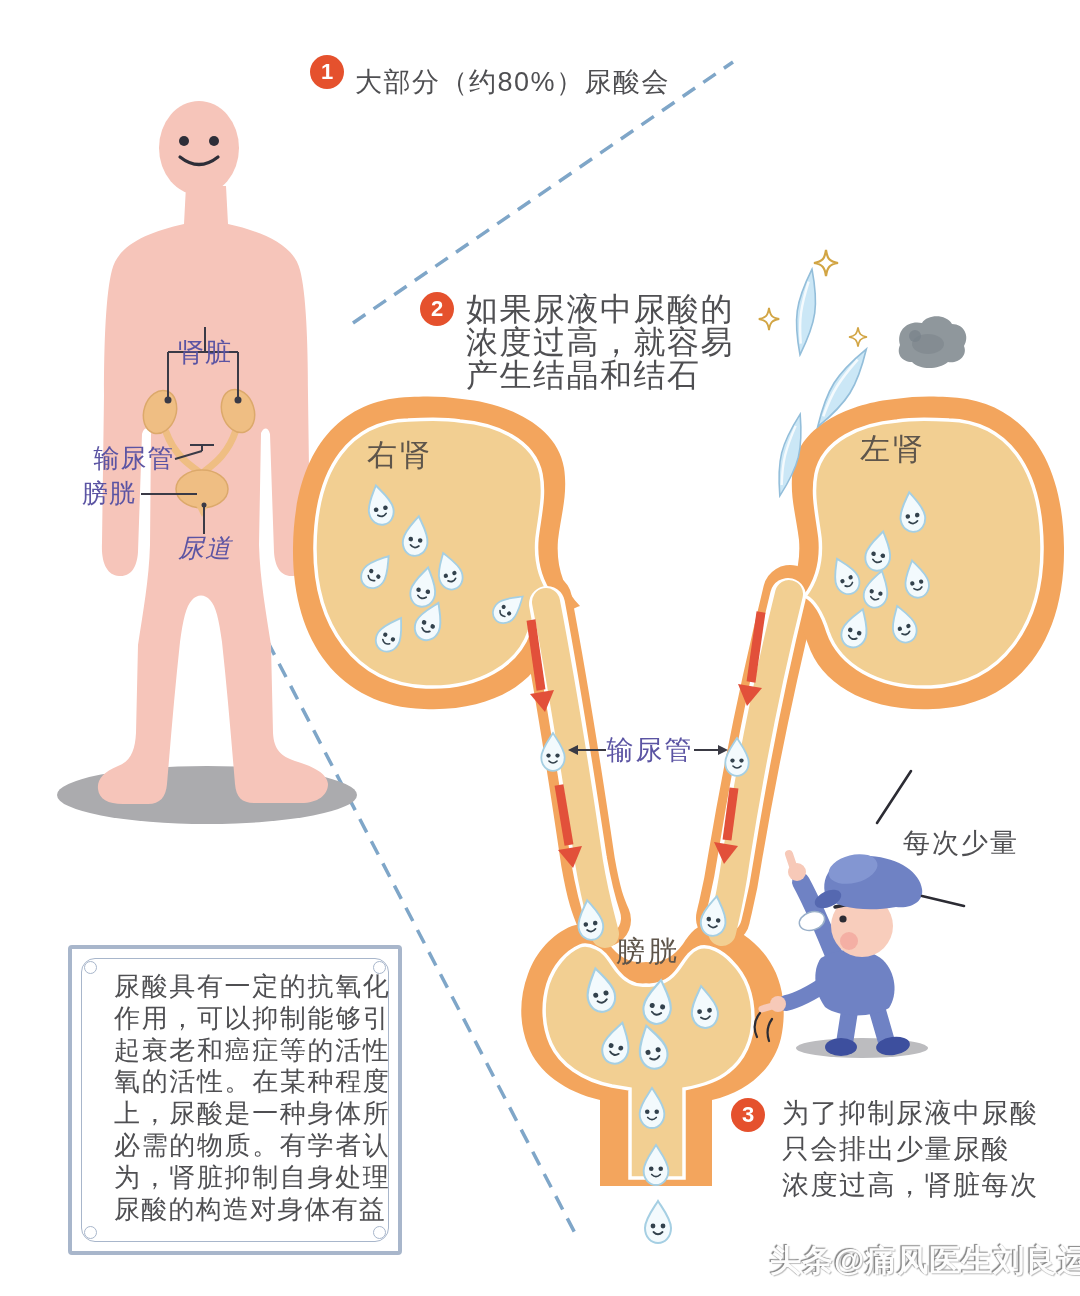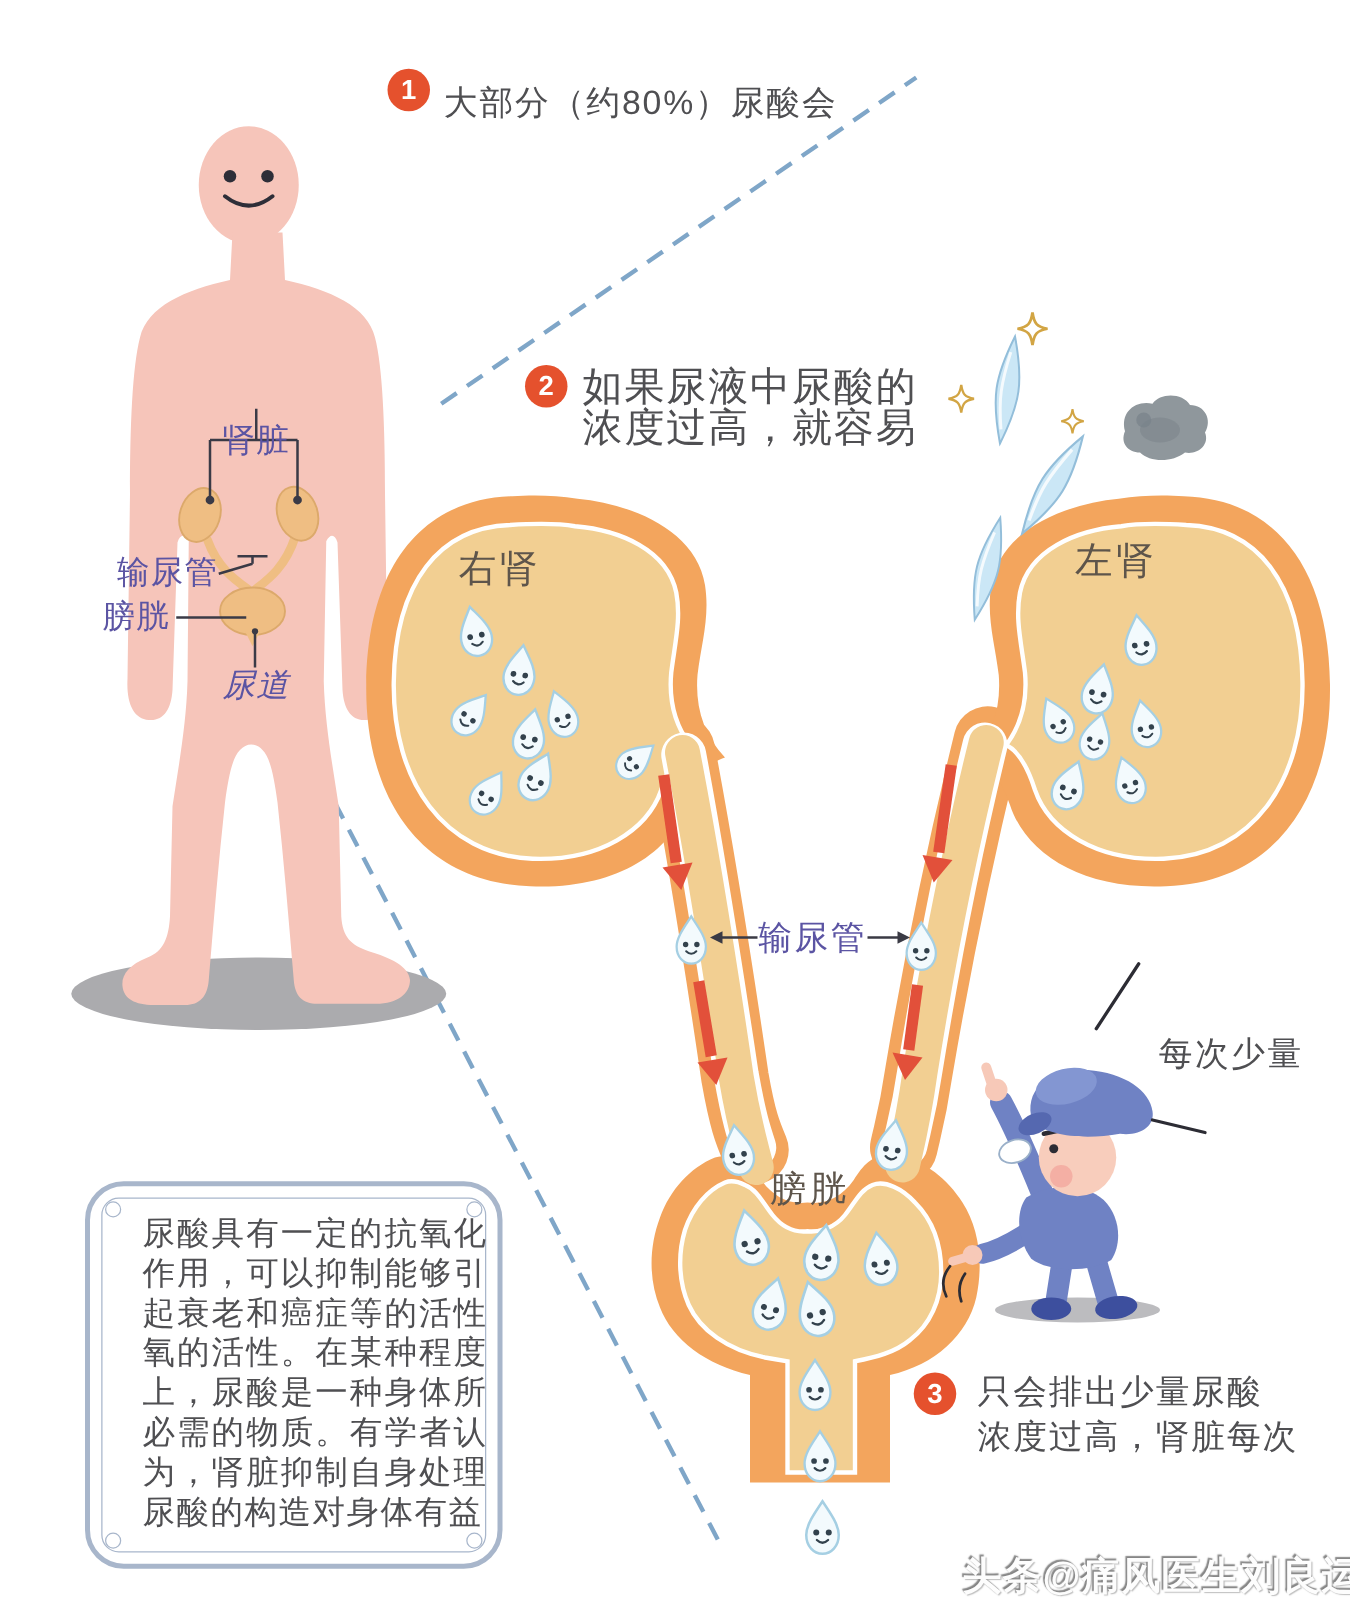--- a/index.html
+++ b/index.html
@@ -21,21 +21,21 @@
     color:var(--label_purple,#5B54A3); font-size:26px; letter-spacing:1px; white-space:nowrap; }
   .organ-label { position:absolute; transform:translate(-50%,-50%);
     color:var(--organ_label_brown,#5E554B); font-size:30px; letter-spacing:3px; white-space:nowrap; }
   .purple-label { position:absolute; transform:translate(-50%,-50%);
     color:var(--label_purple,#55519E); font-size:27px; letter-spacing:2px; white-space:nowrap; }
   .caption { position:absolute; transform:translate(-50%,-50%);
     color:var(--text_gray,#4F4F52); font-size:27px; letter-spacing:2px; white-space:nowrap; }
 
   .info-box {
     position:absolute; left:68px; top:945px; width:334px; height:310px;
-    border:4px solid var(--box_border,#A8B6CB); border-radius:31px;
+    border:4px solid var(--box_border,#A8B6CB); border-radius:4px;
     background:#fff; box-sizing:border-box;
   }
   .info-box .inner-line {
     position:absolute; left:9px; top:9px; right:9px; bottom:9px;
     border:1.5px solid var(--box_border,#A8B6CB); border-radius:14px;
   }
   .info-box .rivet {
     position:absolute; width:13px; height:13px; border-radius:50%;
     background:#fff; border:1.5px solid var(--box_border,#A8B6CB); box-sizing:border-box;
   }
@@ -258,39 +258,41 @@
 
   <div class="badge" style="left:310px; top:55px;">1</div>
   <div class="ann-text" style="left:355px; top:52px;margin-top:12px;">
     <div>大部分（约80%）尿酸会</div>
   </div>
 
   <div class="badge" style="left:420px; top:292px;">2</div>
   <div class="ann-text small" style="left:466px; top:293px;">
     <div>如果尿液中尿酸的</div>
     <div>浓度过高，就容易</div>
+    <div>产生结晶和结石</div>
   </div>
 
   <div class="badge" style="left:731px; top:1098px;">3</div>
   <div class="ann-text" style="left:782px; top:1095px;">
+    <div>为了抑制尿液中尿酸</div>
     <div>只会排出少量尿酸</div>
     <div>浓度过高，肾脏每次</div>
   </div>
 
   <div class="fig-label" style="left:205px; top:312px;margin-top:40px;">肾脏</div>
   <div class="fig-label" style="left:134px; top:458px;">输尿管</div>
   <div class="fig-label" style="left:109px; top:493px;">膀胱</div>
   <div class="fig-label" style="left:205px; top:548px;font-style:italic;">尿道</div>
 
   <div class="organ-label" style="left:400px; top:455px;">右肾</div>
   <div class="organ-label" style="left:893px; top:449px;">左肾</div>
   <div class="purple-label" style="left:650px; top:750px;">输尿管</div>
   <div class="organ-label" style="left:648px; top:952px; font-size:29px;">膀胱</div>
 
-  <div class="caption" style="left:961px; top:843px;margin-left:24px;">每次少量</div>
+  <div class="caption" style="left:961px; top:843px;">每次少量</div>
 
   <div class="info-box">
     <div class="inner-line"></div>
     <div class="rivet" style="left:12px; top:12px;"></div>
     <div class="rivet" style="right:12px; top:12px;"></div>
     <div class="rivet" style="left:12px; bottom:12px;"></div>
     <div class="rivet" style="right:12px; bottom:12px;"></div>
     <div class="text">尿酸具有一定的抗氧化作用，可以抑制能够引起衰老和癌症等的活性氧的活性。在某种程度上，尿酸是一种身体所必需的物质。有学者认为，肾脏抑制自身处理尿酸的构造对身体有益</div>
   </div>
 

